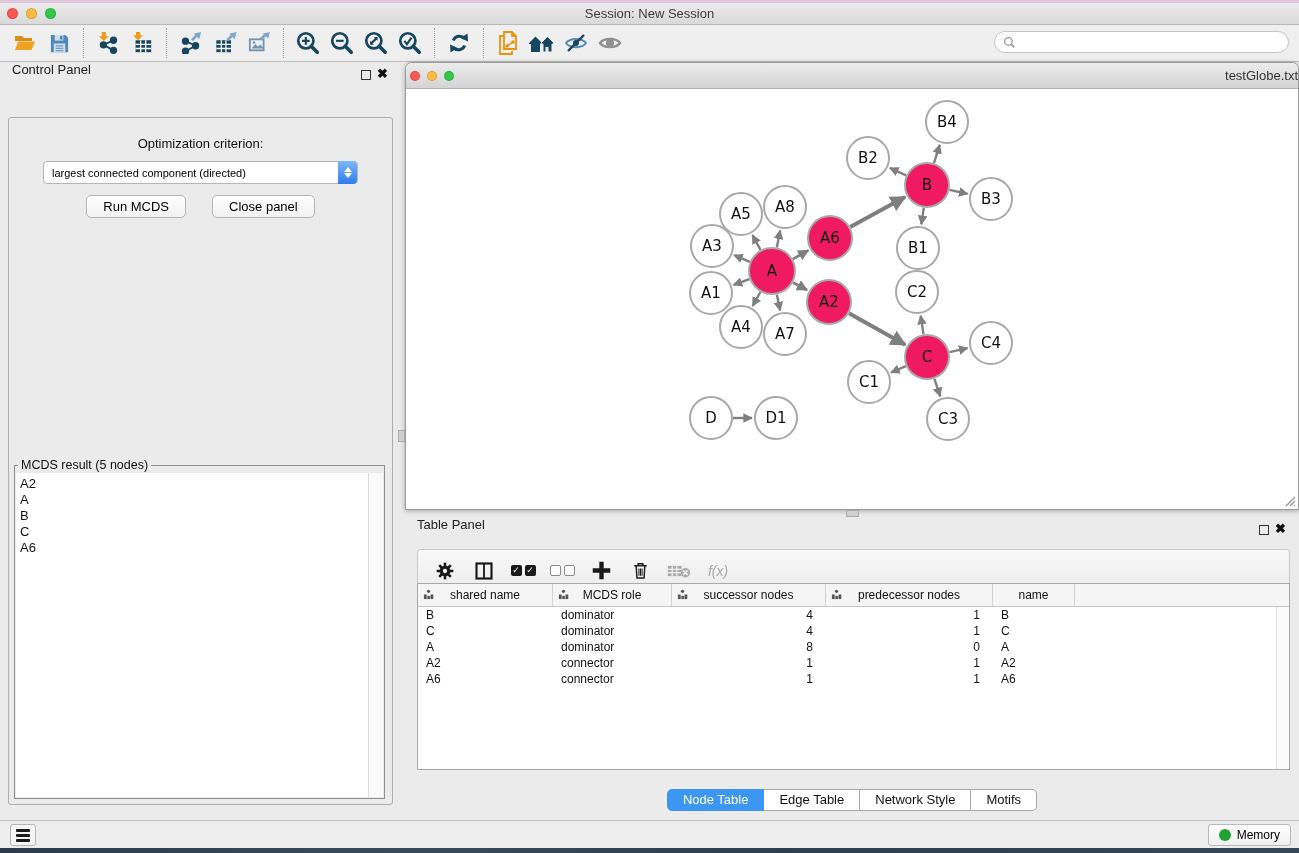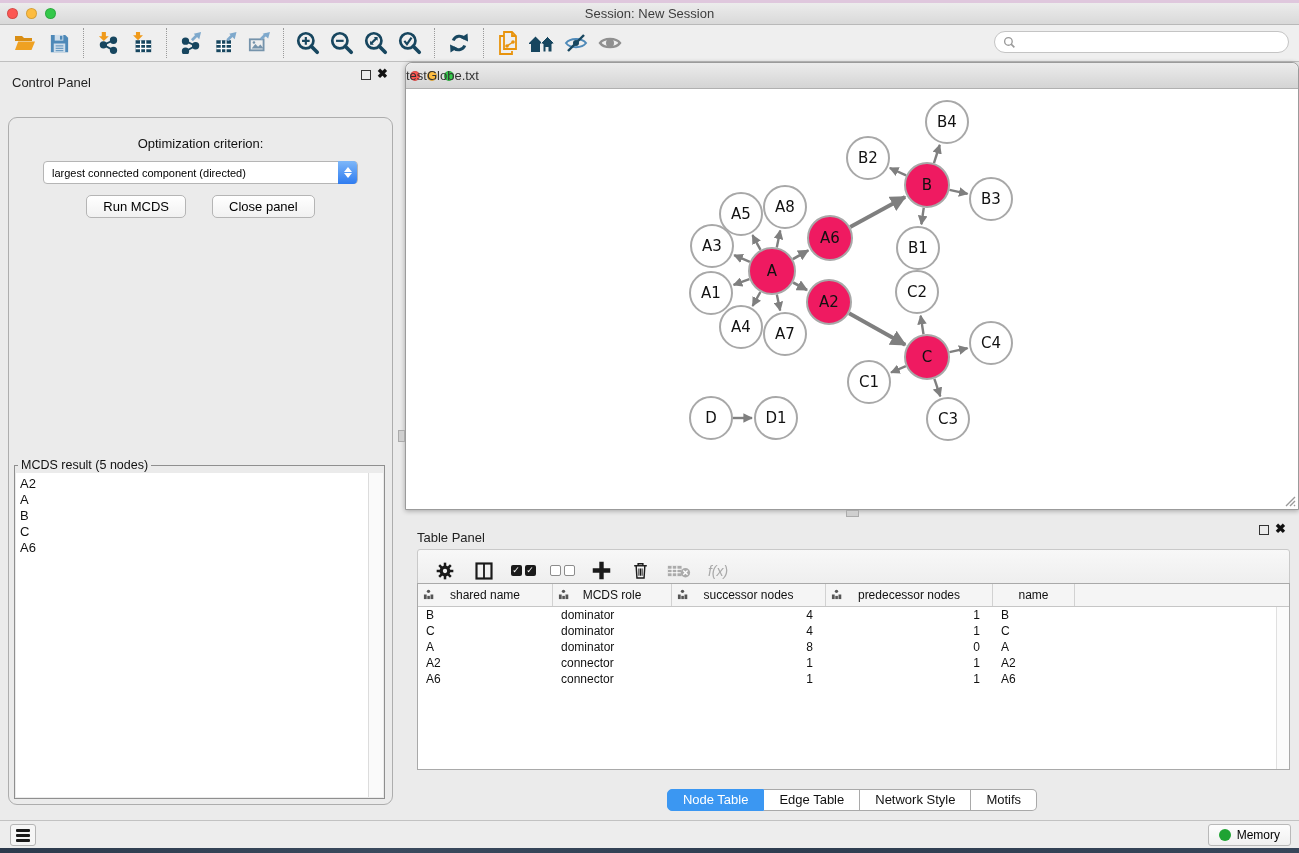--- a/index.html
+++ b/index.html
@@ -26,36 +26,36 @@
   .ticon svg { display:block; }
   .tsep { width:0; height:30px; border-left:1px dotted #9a9a9a; margin:0 7px; }
   .searchbox { position:absolute; right:10px; top:6px; width:295px; height:22px;
     background:#fff; border:1px solid #c4c4c4; border-radius:12px;
     display:flex; align-items:center; padding-left:8px; }
   .searchbox input { border:none; outline:none; flex:1; font-size:12px;
     font-family:"Liberation Sans",sans-serif; background:transparent; }
 
   
   .cp { left:0; top:62px; width:401px; height:755px; background:#ebebeb; }
-  .panel-header { height:28px; display:flex; align-items:flex-end; padding-left:12px;
+  .panel-header { height:28px; display:flex; align-items:flex-start; padding-left:12px;
     font-size:13px; color:#222; }
   .panel-float { position:absolute; top:8px; width:10px; height:10px;
     border:1.5px solid #333; cursor:pointer; }
   .panel-close { position:absolute; top:4px; font-size:13px; font-weight:bold;
     color:#111; cursor:pointer; }
   .cp-tabs { position:absolute; top:34px; left:0; right:0; display:flex;
     justify-content:center; }
   .tab { height:22px; line-height:20px; padding:0 15px; font-size:13px;
     background:#fff; border:1px solid #a9a9a9; border-left:none; color:#111;
     cursor:pointer; }
   .tab:first-child { border-left:1px solid #a9a9a9; border-radius:5px 0 0 5px; }
   .tab:last-child { border-radius:0 5px 5px 0; }
   .tab.active { background:#3b97f2; border-color:#3b97f2; color:#fff; }
   .cp-body { position:absolute; top:55px; left:8px; right:8px; bottom:12px;
-    border:1px solid #adadad; border-radius:9px; }
+    border:1px solid #adadad; border-radius:3px; }
   .opt-label { margin-top:18px; text-align:center; font-size:13px; color:#111; }
   .combo { position:relative; margin:10px auto 0 auto; width:315px; height:23px;
     background:#fff; border:1px solid #b5b5b5; border-radius:4px;
     display:flex; align-items:center; padding-left:8px; font-size:11px; cursor:pointer; }
   .combo-step { position:absolute; right:0; top:-1px; width:19px; height:23px;
     border-radius:0 4px 4px 0; background:linear-gradient(#7db7f9,#2f7cf0);
     display:flex; flex-direction:column; align-items:center; justify-content:center; gap:1px; }
   .arr-up { width:0; height:0; border-left:4px solid transparent;
     border-right:4px solid transparent; border-bottom:5px solid #fff; }
   .arr-dn { width:0; height:0; border-left:4px solid transparent;
@@ -73,21 +73,21 @@
   .result-scroll { position:absolute; right:1px; top:1px; bottom:1px; width:15px;
     background:#fafafa; border-left:1px solid #dcdcdc; }
 
   
   .netwin { left:405px; top:62px; width:894px; height:448px; background:#fff;
     border:1px solid #9b9b9b; border-radius:7px 7px 0 0;
     box-shadow:0 1px 5px rgba(0,0,0,.3); }
   .net-titlebar { height:26px; background:linear-gradient(#ececec,#d4d4d4);
     border-bottom:1px solid #b0b0b0; border-radius:7px 7px 0 0;
     display:flex; align-items:center; position:relative; }
-  .net-title { position:absolute; left:0; right:0; text-align:left;
+  .net-title { position:absolute; left:0; right:0; text-align:right;
     font-size:13px; color:#333; }
   .net-canvas { position:absolute; left:0; top:26px; right:0; bottom:0;
     background:#fff; overflow:hidden; }
   svg.graph text { font:15px "DejaVu Sans", sans-serif; }
   .resize-grip { position:absolute; right:2px; bottom:2px; width:13px; height:13px; }
   .splitter-v { left:398px; top:430px; width:7px; height:12px; background:#cfcfcf;
     border:1px solid #ababab; }
   .splitter-h { left:846px; top:510px; width:13px; height:7px; background:#cfcfcf;
     border:1px solid #ababab; }
 

